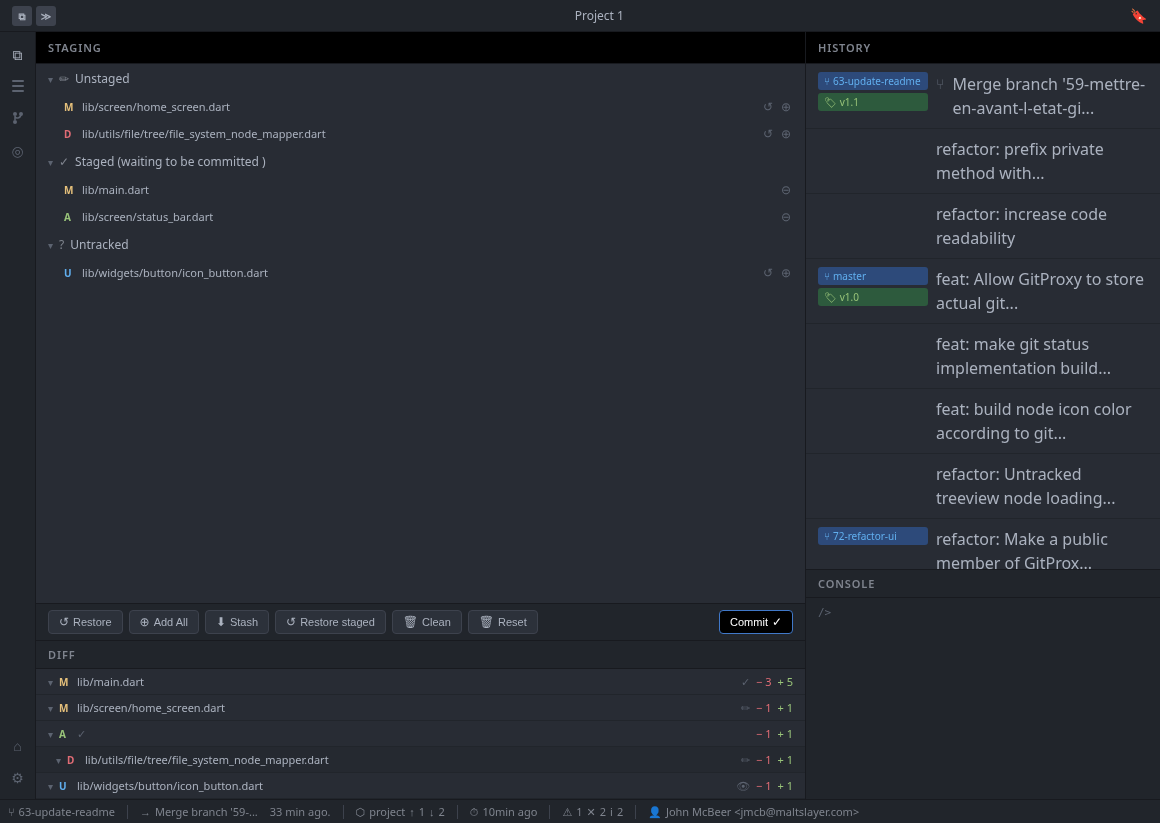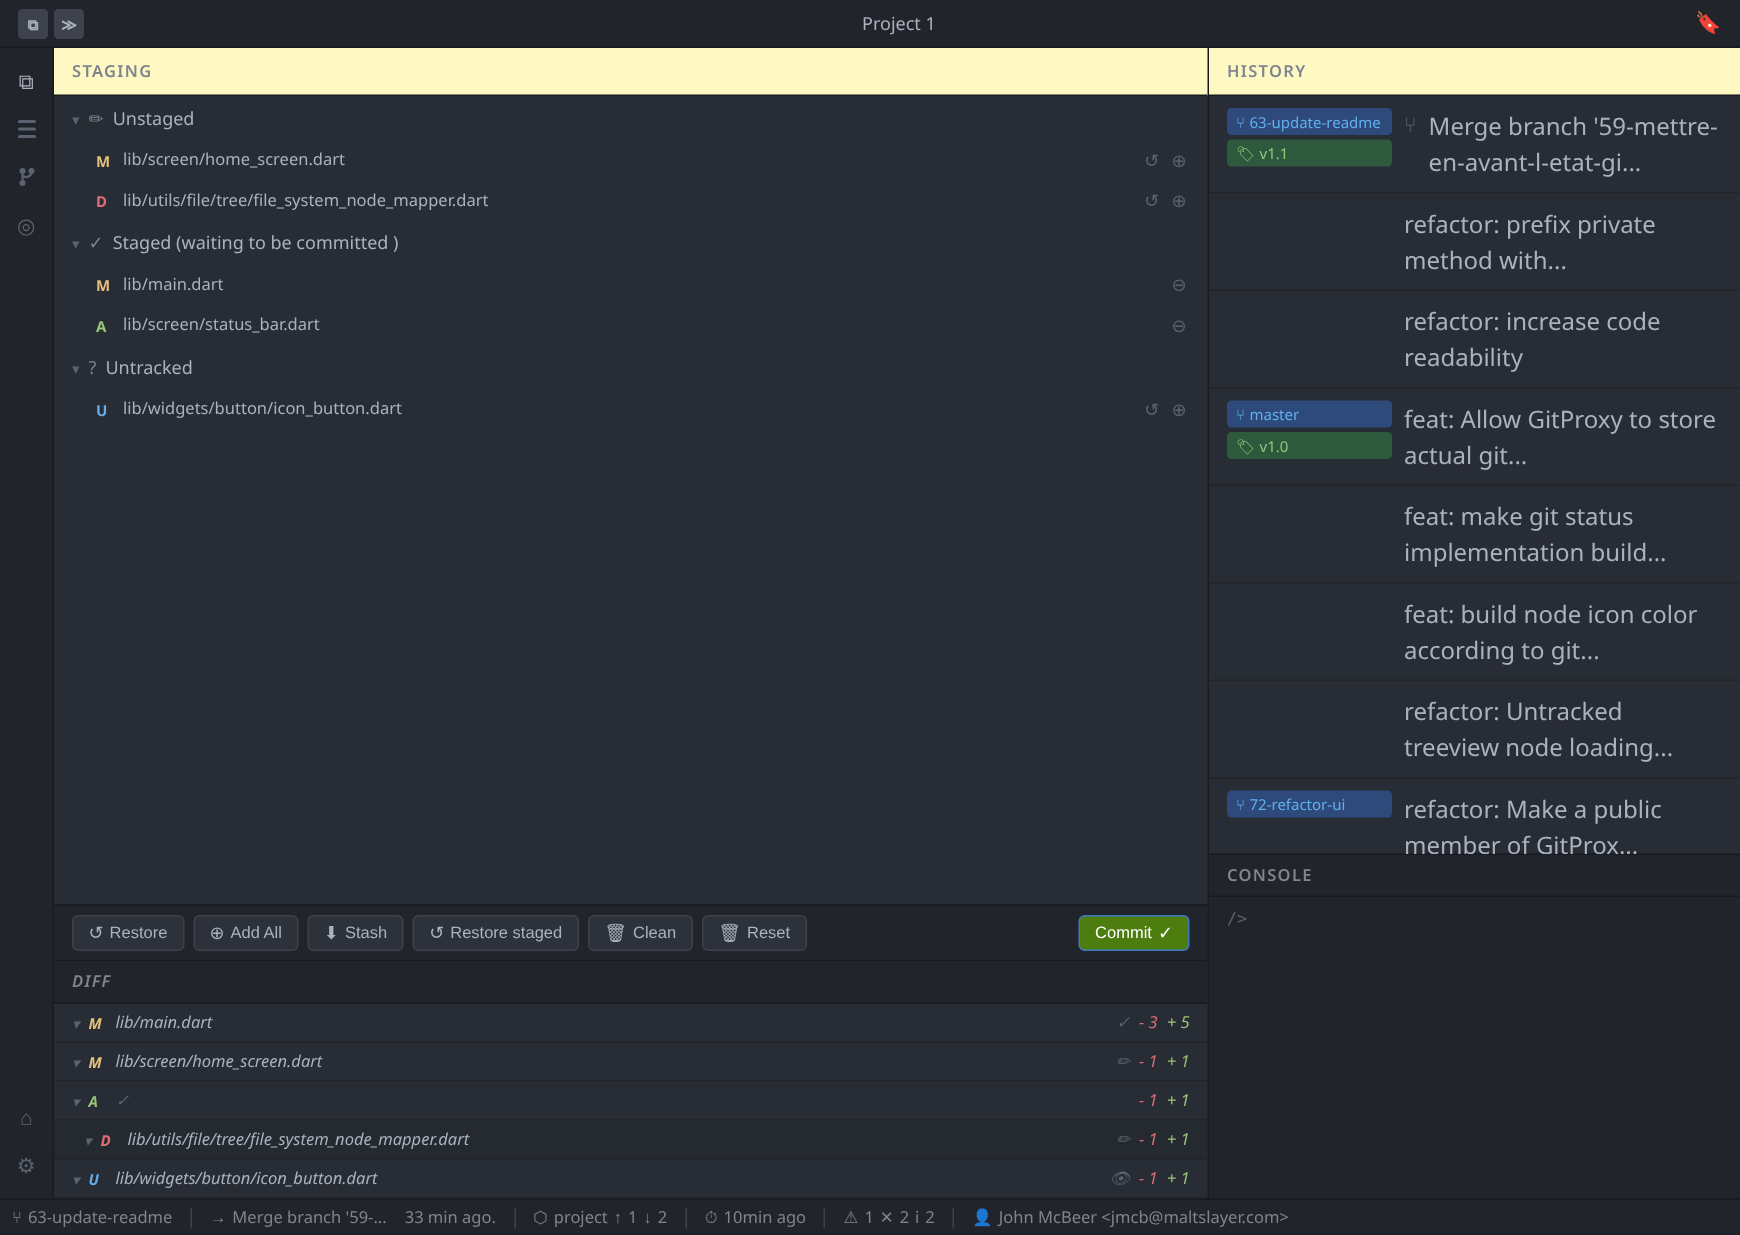--- a/index.html
+++ b/index.html
@@ -91,21 +91,21 @@
     
     .staging-panel {
       width: 770px;
       display: flex;
       flex-direction: column;
       border-right: 1px solid #181a1f;
       flex-shrink: 0;
     }
 
     .panel-header {
-      background: #fef9c3;
+      background: #000000;
       padding: 8px 12px;
       font-size: 11px;
       font-weight: 600;
       color: #7f848e;
       letter-spacing: 0.08em;
       border-bottom: 1px solid #181a1f;
       text-transform: uppercase;
       flex-shrink: 0;
     }
 
@@ -177,34 +177,33 @@
       padding: 4px 10px;
       background: #2c313a;
       border: 1px solid #3d424d;
       border-radius: 4px;
       color: #abb2bf;
       cursor: pointer;
       font-size: 11px;
       white-space: nowrap;
     }
     .toolbar-btn.primary {
-      background: #4d7c0f;
+      background: #000000;
       border-color: #4078c8;
       color: #fff;
       margin-left: auto;
     }
     .toolbar-btn-icon { font-size: 12px; }
 
     
     .diff-section {
       background: #282c34;
       flex-shrink: 0;
       overflow-y: auto;
       max-height: 240px;
-      font-style: italic;
     }
     .diff-header {
       background: #21252b;
       padding: 6px 12px;
       font-size: 11px;
       font-weight: 600;
       color: #7f848e;
       letter-spacing: 0.08em;
       text-transform: uppercase;
       border-bottom: 1px solid #181a1f;

